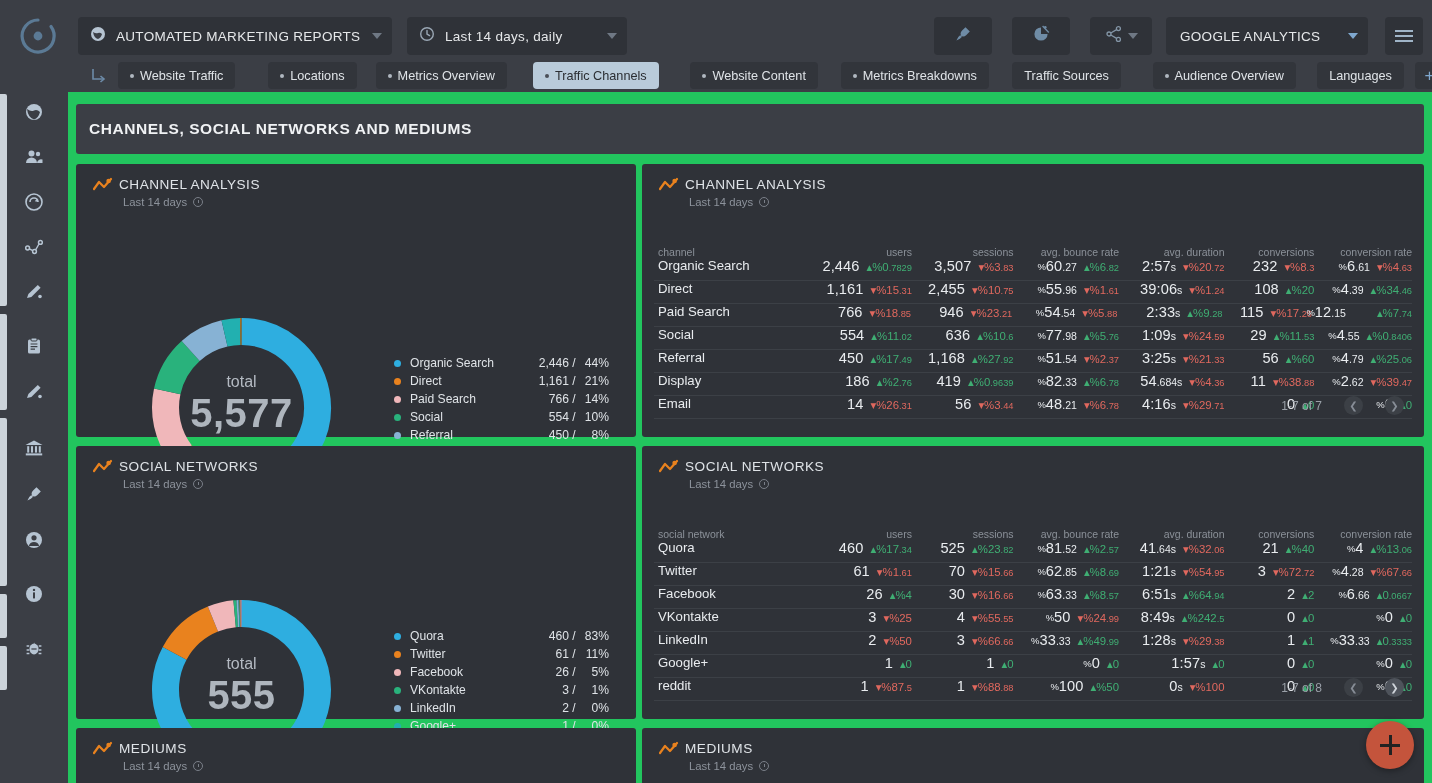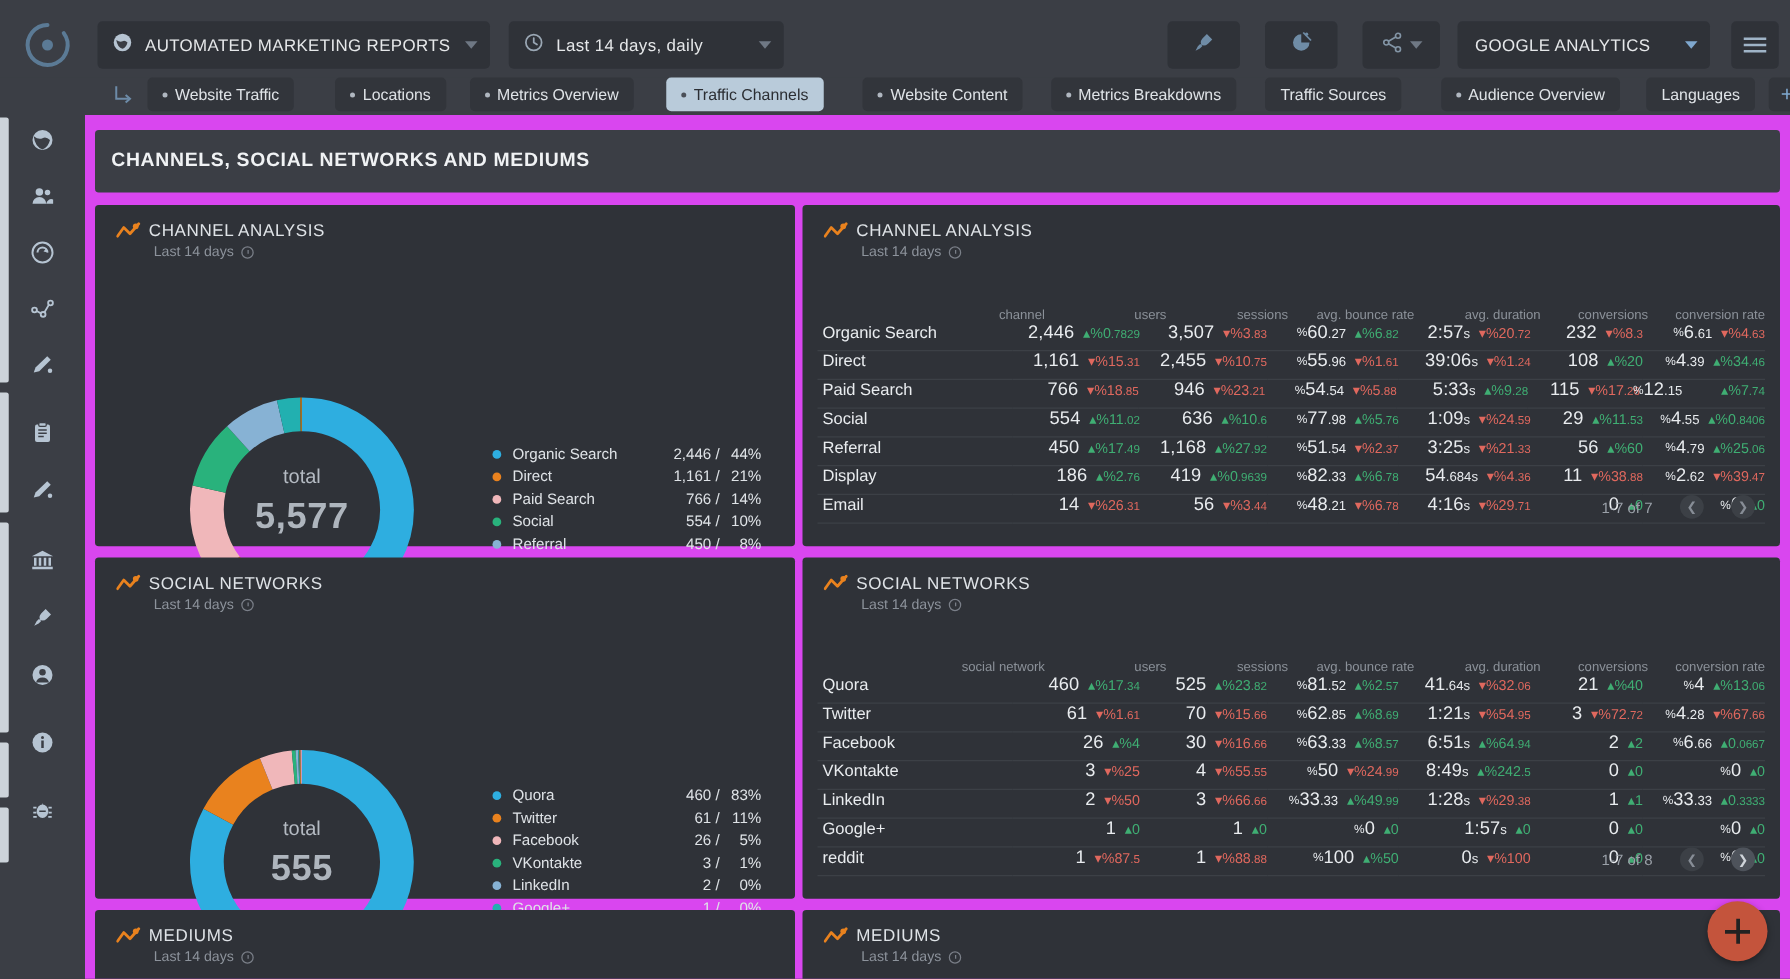--- a/index.html
+++ b/index.html
@@ -39,52 +39,52 @@
   .tab .dot { width: 4px; height: 4px; border-radius: 50%; background: #b0b7c0; flex: none; }
   .tab.active .dot { background: #4a4f57; }
   .tab.addtab { width: 30px; padding: 0; justify-content: center; color: #7fa8cf; font-size: 17px; }
 
   
   .rail { position: absolute; left: 0; top: 92px; width: 68px; height: 691px; background: #3b3e45; }
   .railgroup { position: absolute; left: 0; width: 7px; background: #ccd3da; border-radius: 0 2px 2px 0; }
   .railitem { position: absolute; left: 20px; width: 28px; height: 28px; display:flex; align-items:center; justify-content:center; }
 
   
-  .content { position: absolute; left: 68px; top: 92px; width: 1364px; height: 691px; background: #d946ef; overflow: hidden; }
+  .content { position: absolute; left: 68px; top: 92px; width: 1364px; height: 691px; background: #22c55e; overflow: hidden; }
   .pagehdr { position: absolute; left: 8px; top: 12px; width: 1348px; height: 50px; background: #3b3e45; border-radius: 3px; display:flex; align-items:center; padding-left: 13px; }
   .pagehdr .t { font-size: 15.5px; font-weight: bold; letter-spacing: .55px; color: #f0f2f4; }
 
   .card { position: absolute; background: #2f3238; border-radius: 3px; }
   .cardhdr { position: absolute; left: 17px; top: 12px; }
   .cardhdr .ttl { font-size: 13.6px; letter-spacing: .5px; color: #dfe3e7; padding-left: 26px; line-height: 17px;}
   .cardhdr .sub { font-size: 11.3px; color: #8d939c; padding-left: 30px; margin-top: 3px; display:flex; align-items:center; gap:6px;}
   .sparkicon { position: absolute; left: 0; top: 1px; width: 20px; height: 15px; }
   .clocki { width: 10px; height: 10px; border: 1.2px solid #7a7f88; border-radius: 50%; position: relative; display:inline-block;}
   .clocki::after { content:""; position:absolute; left:4px; top:2px; width:1.2px; height:3.2px; background:#7a7f88; }
 
   
   .donutwrap { position: absolute; }
   .donutlabel { position: absolute; width:100%; text-align:center; }
   .donutlabel .w { font-size: 16px; color: #b4bac2; }
-  .donutlabel .v { font-size: 29px; font-weight: bold; color: #aeb5bd; letter-spacing: .5px; line-height: 44px;}
+  .donutlabel .v { font-size: 40px; font-weight: bold; color: #aeb5bd; letter-spacing: .5px; line-height: 44px;}
 
   
   .legend { position: absolute; font-size: 12.1px; }
   .legrow { display: flex; align-items: center; height: 18px; }
   .legrow .sw { width: 7px; height: 7px; border-radius: 50%; flex: none; margin-right: 9px; }
   .legrow .nm { color: #dfe3e7; flex: 1; white-space: nowrap; }
   .legrow .vl { color: #dfe3e7; width: 48px; text-align: right; }
   .legrow .sl { color: #dfe3e7; width: 10px; text-align: center; }
   .legrow .pc { color: #dfe3e7; width: 30px; text-align: right; }
 
   
   .tbl { position: absolute; }
   .thr { display: flex; height: 20px; align-items: flex-end; }
   .thr .th { font-size: 10.5px; color: #8b9199; text-align: right; }
-  .thr .th.first { text-align: right; padding-left: 4px; margin-left: 32px; }
+  .thr .th.first { text-align: left; padding-left: 4px; }
   .trow { display: flex; height: 23px; align-items: center; }
   .trow .td { font-size: 14.6px; color: #e9ecef; display: flex; align-items: baseline; justify-content: flex-end; border-bottom: 1px solid #3c4046; height: 23px; }
   .trow .td.first { justify-content: flex-start; padding-left: 4px; font-size: 13.2px; }
   .td .main { letter-spacing: .1px; }
   .td .sml { font-size: 10.5px; }
   .td .dlt { font-size: 11.4px; margin-left: 7px; white-space: nowrap; }
   .td .dlt.up { color: #3fae73; }
   .td .dlt.dn { color: #e0685e; }
   .td .dlt .ds { font-size: 9.3px; }
   .pre { font-size: 9.5px; vertical-align: 1px; }
@@ -496,21 +496,21 @@
           </div>
           <div class="td" style="width: 104px;">
             <span><span class="main">946</span></span>
             <span class="dlt dn">▾%23<span class="ds">.21</span></span>
           </div>
           <div class="td" style="width: 108px;">
             <span><span class="pre">%</span><span class="main">54</span><span class="sml">.54</span></span>
             <span class="dlt dn">▾%5<span class="ds">.88</span></span>
           </div>
           <div class="td" style="width: 108px;">
-            <span><span class="main">5:33</span><span class="sml">s</span></span>
+            <span><span class="main">2:33</span><span class="sml">s</span></span>
             <span class="dlt up">▴%9<span class="ds">.28</span></span>
           </div>
           <div class="td" style="width: 92px;">
             <span><span class="main">115</span></span>
             <span class="dlt dn">▾%17<span class="ds">.26</span></span>
           </div>
           <div class="td" style="width: 100px; gap: 24px;">
             <span><span class="pre">%</span><span class="main">12</span><span class="sml">.15</span></span>
             <span class="dlt up">▴%7<span class="ds">.74</span></span>
           </div>

